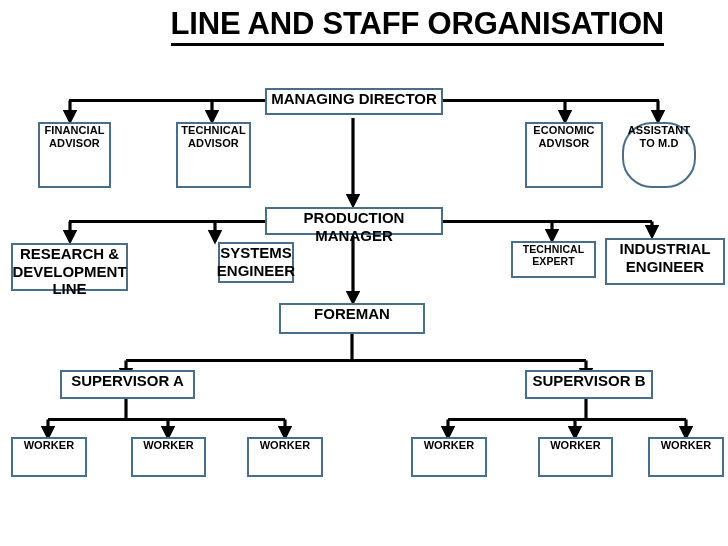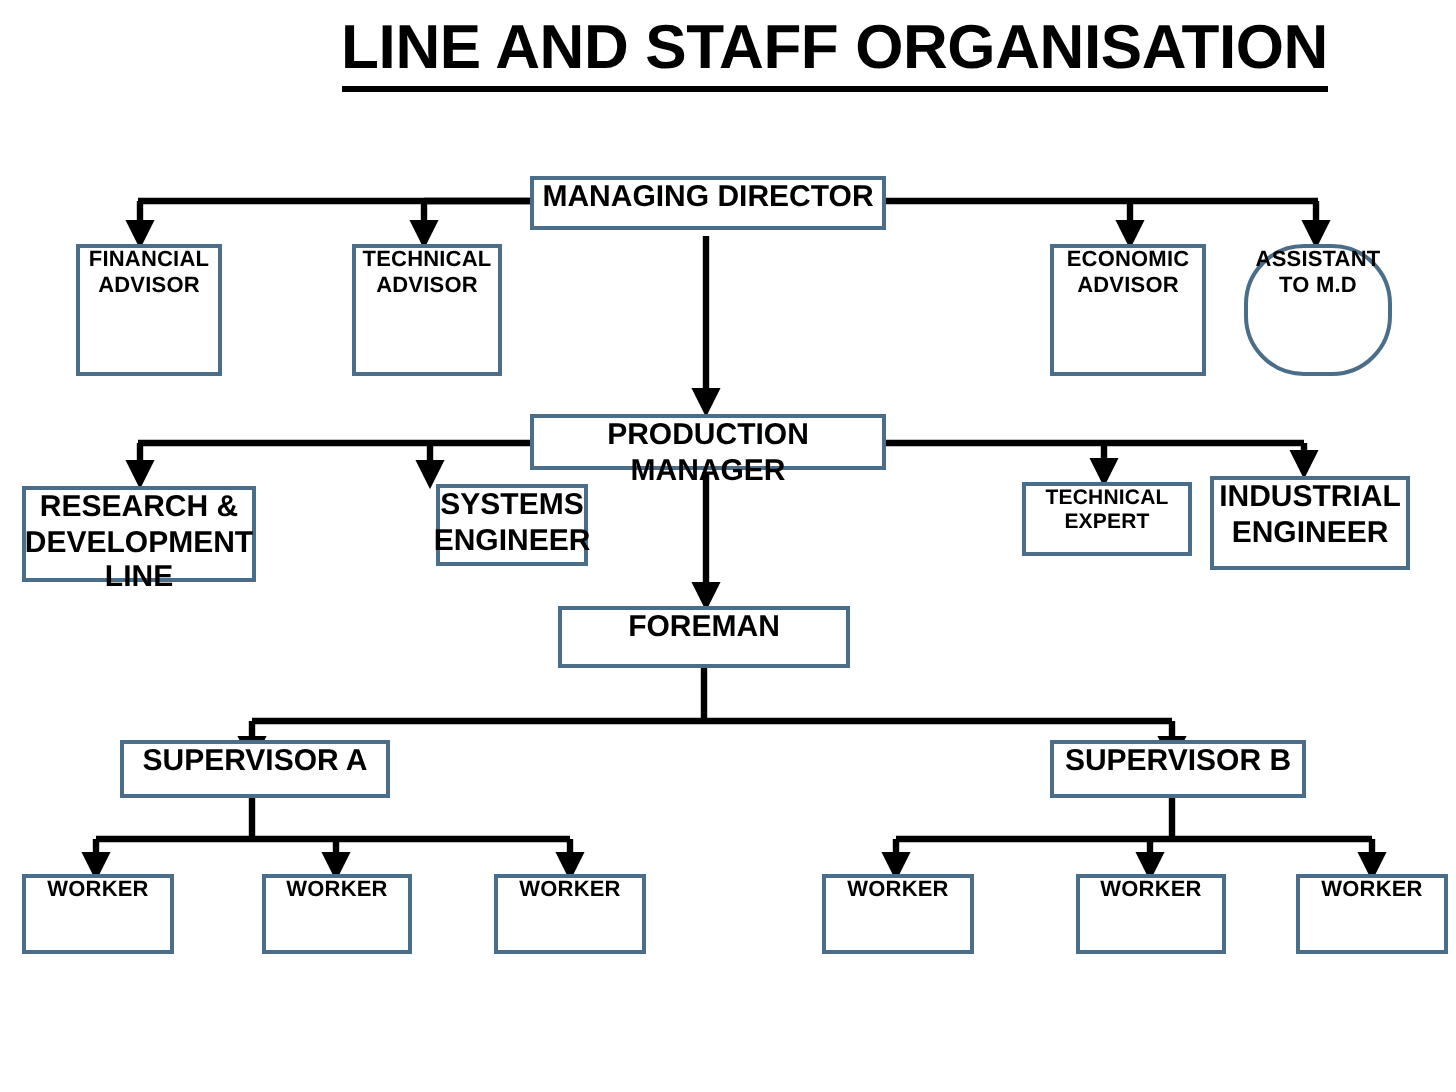--- a/index.html
+++ b/index.html
@@ -177,21 +177,21 @@
     </span>
   </div>
 
   <div class="node sz-xs" style="left:511px; top:241px; width:85px; height:37px;">
     <span>
       <span class="label">TECHNICAL</span>
       <span class="label">EXPERT</span>
     </span>
   </div>
 
-  <div class="node sz-md" style="left:605px; top:238px; width:100px; height:47px;">
+  <div class="node sz-md" style="left:605px; top:238px; width:120px; height:47px;">
     <span>
       <span class="label">INDUSTRIAL</span>
       <span class="label">ENGINEER</span>
     </span>
   </div>
 
   <div class="node sz-lg" style="left:279px; top:303px; width:146px; height:31px;">
     <span class="label">FOREMAN</span>
   </div>
 

